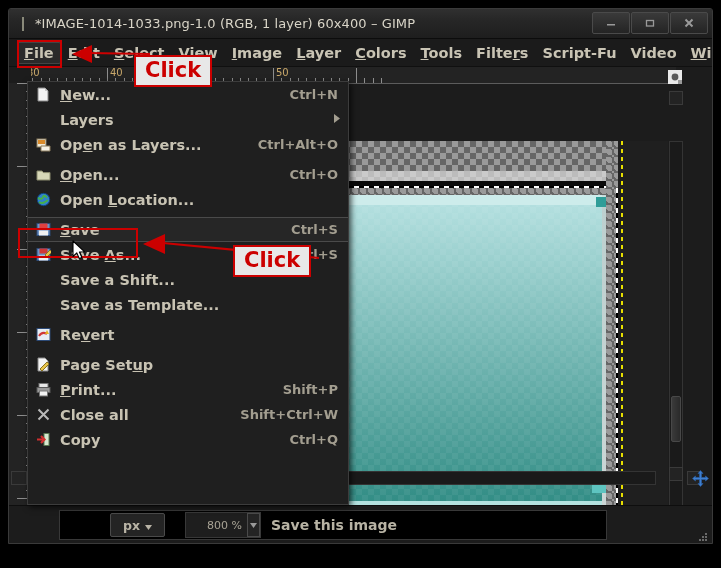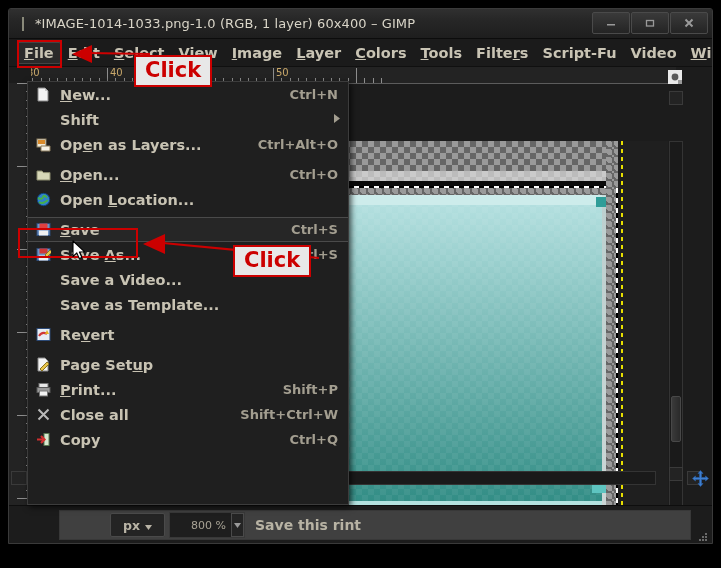--- a/index.html
+++ b/index.html
@@ -180,37 +180,37 @@
   
   .statusbar {
     position: absolute; left: 0; bottom: 0;
     width: 705px; height: 38px;
     background: #1c1c1c;
     border-top: 1px solid #0e0e0e;
     box-sizing: border-box;
   }
   .statusbar-inner {
     position: absolute; left: 50px; top: 4px;
-    width: 632px; height: 30px;
+    width: 548px; height: 30px;
     border: 1px solid #383838;
-    background: #404040;
+    background: #000000;
     box-sizing: border-box;
     display: flex; align-items: center;
   }
   .unit-combo {
     margin-left: 50px;
     width: 55px; height: 24px;
     background: #242424; border: 1px solid #4a4a4a;
     border-radius: 2px; box-sizing: border-box;
     display: flex; align-items: center; justify-content: center;
     gap: 5px;
     color: #b9b4a6; font-size: 12.5px; font-weight: bold;
   }
   .zoom-combo {
-    margin-left: 4px;
+    margin-left: 20px;
     width: 76px; height: 26px;
     background: #1e1e1e; border: 1px solid #383838;
     box-sizing: border-box;
     display: flex; align-items: center;
   }
   .zoom-val {
     flex: 1; text-align: right; padding-right: 5px;
     color: #a8a395; font-size: 11px;
   }
   .zoom-arrows {
@@ -528,21 +528,21 @@
           </span>
         </div>
         <div class="zoom-combo">
           <div class="zoom-val">800 %</div>
           <div class="zoom-arrows">
             <svg width="7" height="5" viewBox="0 0 7 5">
                 <path d="M0 0 L7 0 L3.5 5 Z" fill="#9a9a9a"></path>
               </svg>
           </div>
         </div>
-        <div class="status-text">Save this rint</div>
+        <div class="status-text">Save this image</div>
       </div>
       <div class="grip">
         <svg width="10" height="10" viewBox="0 0 10 10">
           <rect x="7" y="1" width="2" height="2" fill="#6a6a6a"></rect>
           <rect x="4" y="4" width="2" height="2" fill="#6a6a6a"></rect>
             <rect x="7" y="4" width="2" height="2" fill="#6a6a6a"></rect>
           <rect x="1" y="7" width="2" height="2" fill="#6a6a6a"></rect>
             <rect x="4" y="7" width="2" height="2" fill="#6a6a6a"></rect>
             <rect x="7" y="7" width="2" height="2" fill="#6a6a6a"></rect>
         </svg>
@@ -555,21 +555,21 @@
             <svg width="15" height="15" viewBox="0 0 15 15">
               <path d="M2 1 h7 l3 3 v10 h-10 z" fill="#f2f2f2" stroke="#8a8a8a"></path>
               <path d="M9 1 v3 h3" fill="#c8c8c8"></path>
             </svg>
           </div>
           <div class="mlabel"><u>N</u>ew...</div>
           <div class="maccel">Ctrl+N</div>
         </div>
         <div class="mrow">
           <div class="micon"></div>
-          <div class="mlabel">Shift</div>
+          <div class="mlabel">Layers</div>
           <div class="msub"><svg width="6" height="9" viewBox="0 0 6 9">
               <path d="M0 0 L6 4.5 L0 9 Z" fill="#a39e90"></path>
             </svg></div>
         </div>
         <div class="mrow">
           <div class="micon">
             <svg width="15" height="15" viewBox="0 0 15 15">
               <rect x="1" y="2" width="9" height="8" fill="#f0ead8" stroke="#8b7d5e"></rect>
               <rect x="2" y="3" width="7" height="4" fill="#d98b2b"></rect>
               <path d="M5 9 h9 v5 h-9z" fill="#f5f2e6" stroke="#8b7d5e"></path>
@@ -614,21 +614,21 @@
               <rect x="3.5" y="1.5" width="8" height="5" fill="#d03838"></rect>
               <rect x="3" y="8.5" width="9" height="5" fill="#f0f0f0"></rect>
               <path d="M9 8 l5 -5 l2 2 l-5 5z" fill="#e8c44a" stroke="#8a7320"></path>
             </svg>
           </div>
           <div class="mlabel">Save <u>A</u>s...</div>
           <div class="maccel">Video+Ctrl+S</div>
         </div>
         <div class="mrow">
           <div class="micon"></div>
-          <div class="mlabel">Save a Video...</div>
+          <div class="mlabel">Save a Shift...</div>
         </div>
         <div class="mrow">
           <div class="micon"></div>
           <div class="mlabel">Save as Template...</div>
         </div>
         <div class="mrow sep-top">
           <div class="micon">
             <svg width="15" height="15" viewBox="0 0 15 15">
               <rect x="1" y="1.5" width="13" height="12" fill="#e8eef5" stroke="#2c4a77"></rect>
               <path d="M3 9 q3 -5 8 -2" stroke="#d03838" stroke-width="2" fill="none"></path>

